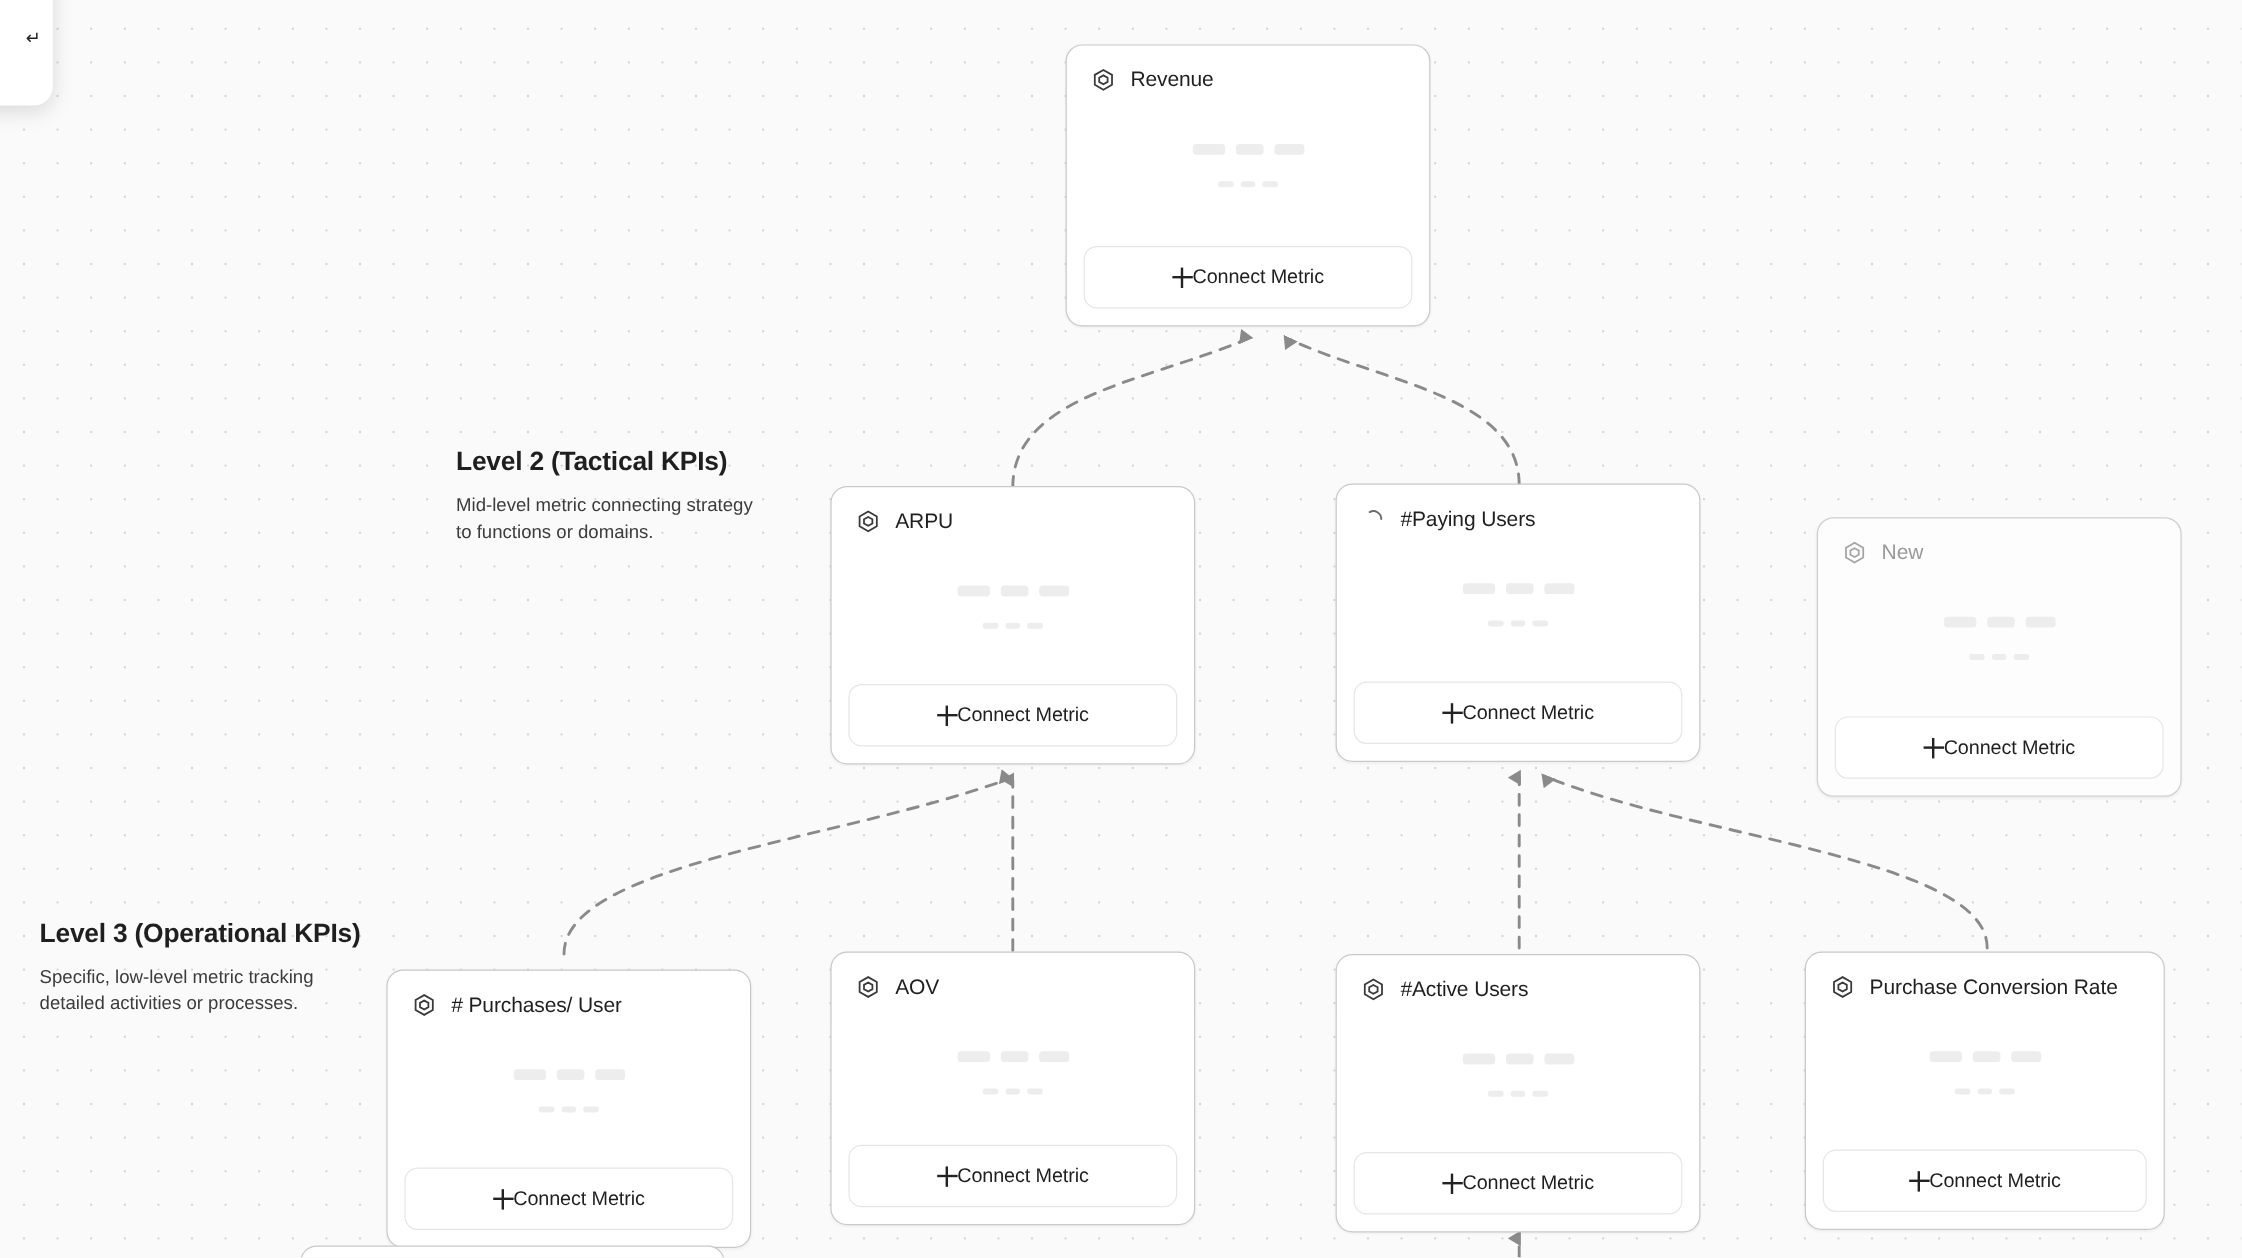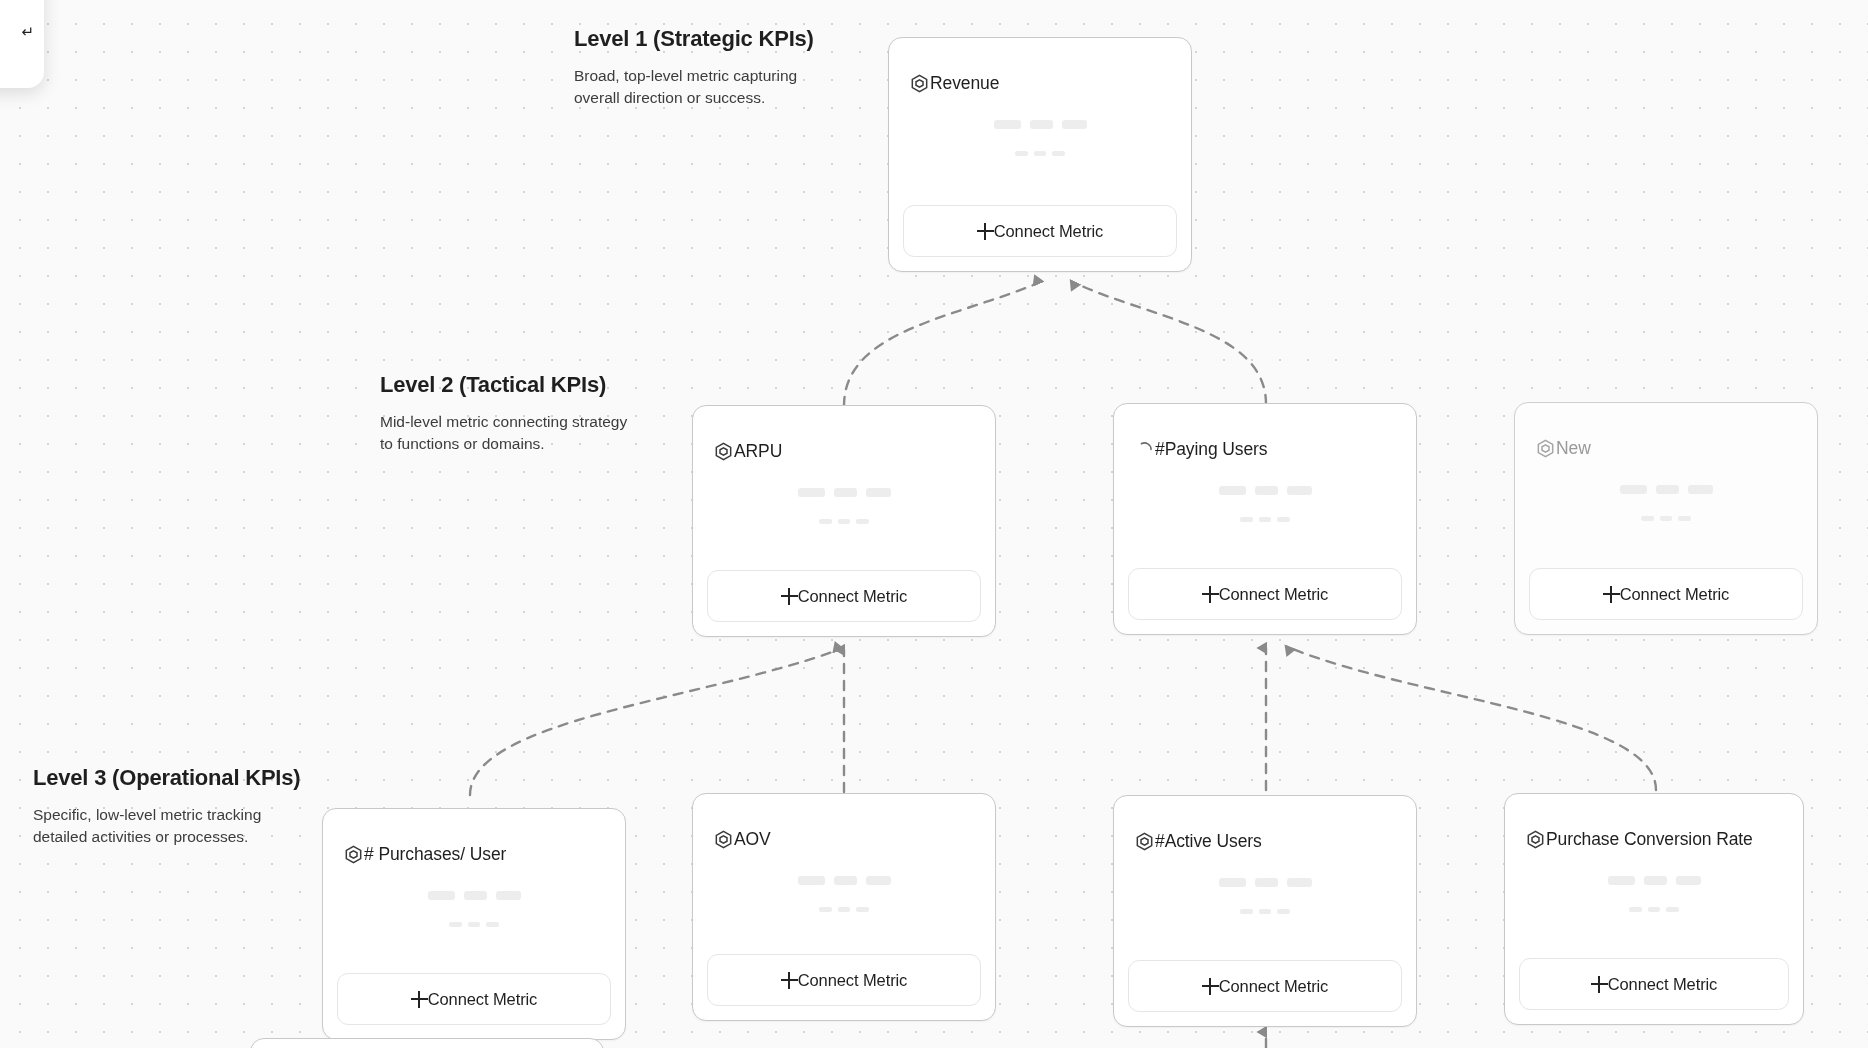--- a/index.html
+++ b/index.html
@@ -68,22 +68,22 @@
     flex-direction: column;
     padding: 0;
   }
   .node.ghost {
     border-color: #cfcfcf;
     background: #fdfdfd;
   }
 
   .node-header {
     display: flex;
-    align-items: flex-end;
-    gap: 0;
+    align-items: flex-start;
+    gap: 12px;
     padding: 18px 20px 0 20px;
     height: 56px;
   }
   .node-icon { width: 21px; height: 21px; flex: 0 0 21px; display: block; }
   .node-title {
     font-size: 17.5px;
     color: #1f1f1f;
     letter-spacing: -0.1px;
     white-space: nowrap;
     overflow: hidden;
@@ -192,24 +192,20 @@
       <path d="M1656,790 C1656,716 1420,700 1290,648" marker-end="url(#arrowUp)"></path>
 
       <path d="M1266,1048 L1266,1032" marker-end="url(#arrowUp)"></path>
     </g>
   </svg>
 
   <div id="side-panel">
     <span class="panel-glyph">↵</span>
   </div>
 
-  <div class="level-label" id="lvl1">
-    <div class="level-title">Level 1 (Strategic KPIs)</div>
-    <div class="level-desc">Broad, top-level metric capturing overall direction or success.</div>
-  </div>
 
   <div class="level-label" id="lvl2">
     <div class="level-title">Level 2 (Tactical KPIs)</div>
     <div class="level-desc">Mid-level metric connecting strategy to functions or domains.</div>
   </div>
 
   <div class="level-label" id="lvl3">
     <div class="level-title">Level 3 (Operational KPIs)</div>
     <div class="level-desc">Specific, low-level metric tracking detailed activities or processes.</div>
   </div>
@@ -290,21 +286,21 @@
         <span class="sk s s2"></span>
         <span class="sk s s3"></span>
       </div>
     </div>
     <div class="connect-btn">
       <span class="plus-icon"></span>
       <span class="connect-label">Connect Metric</span>
     </div>
   </div>
 
-  <div class="node ghost" style="left:1514px; top:402px; width:304px; height:233px;">
+  <div class="node ghost" style="left:1514px; top:431px; width:304px; height:233px;">
     <div class="node-header">
       <span class="node-icon">
         <svg viewBox="0 0 24 24" width="21" height="21" fill="none" stroke="#a5a5a5" stroke-width="1.7">
           <path d="M12 2.6 20.2 7.3 20.2 16.7 12 21.4 3.8 16.7 3.8 7.3 Z"></path>
           <path d="M12 7.8 16 10 16 14 12 16.2 8 14 8 10 Z"></path>
         </svg>
       </span>
       <span class="node-title">New</span>
     </div>
     <div class="node-body">

